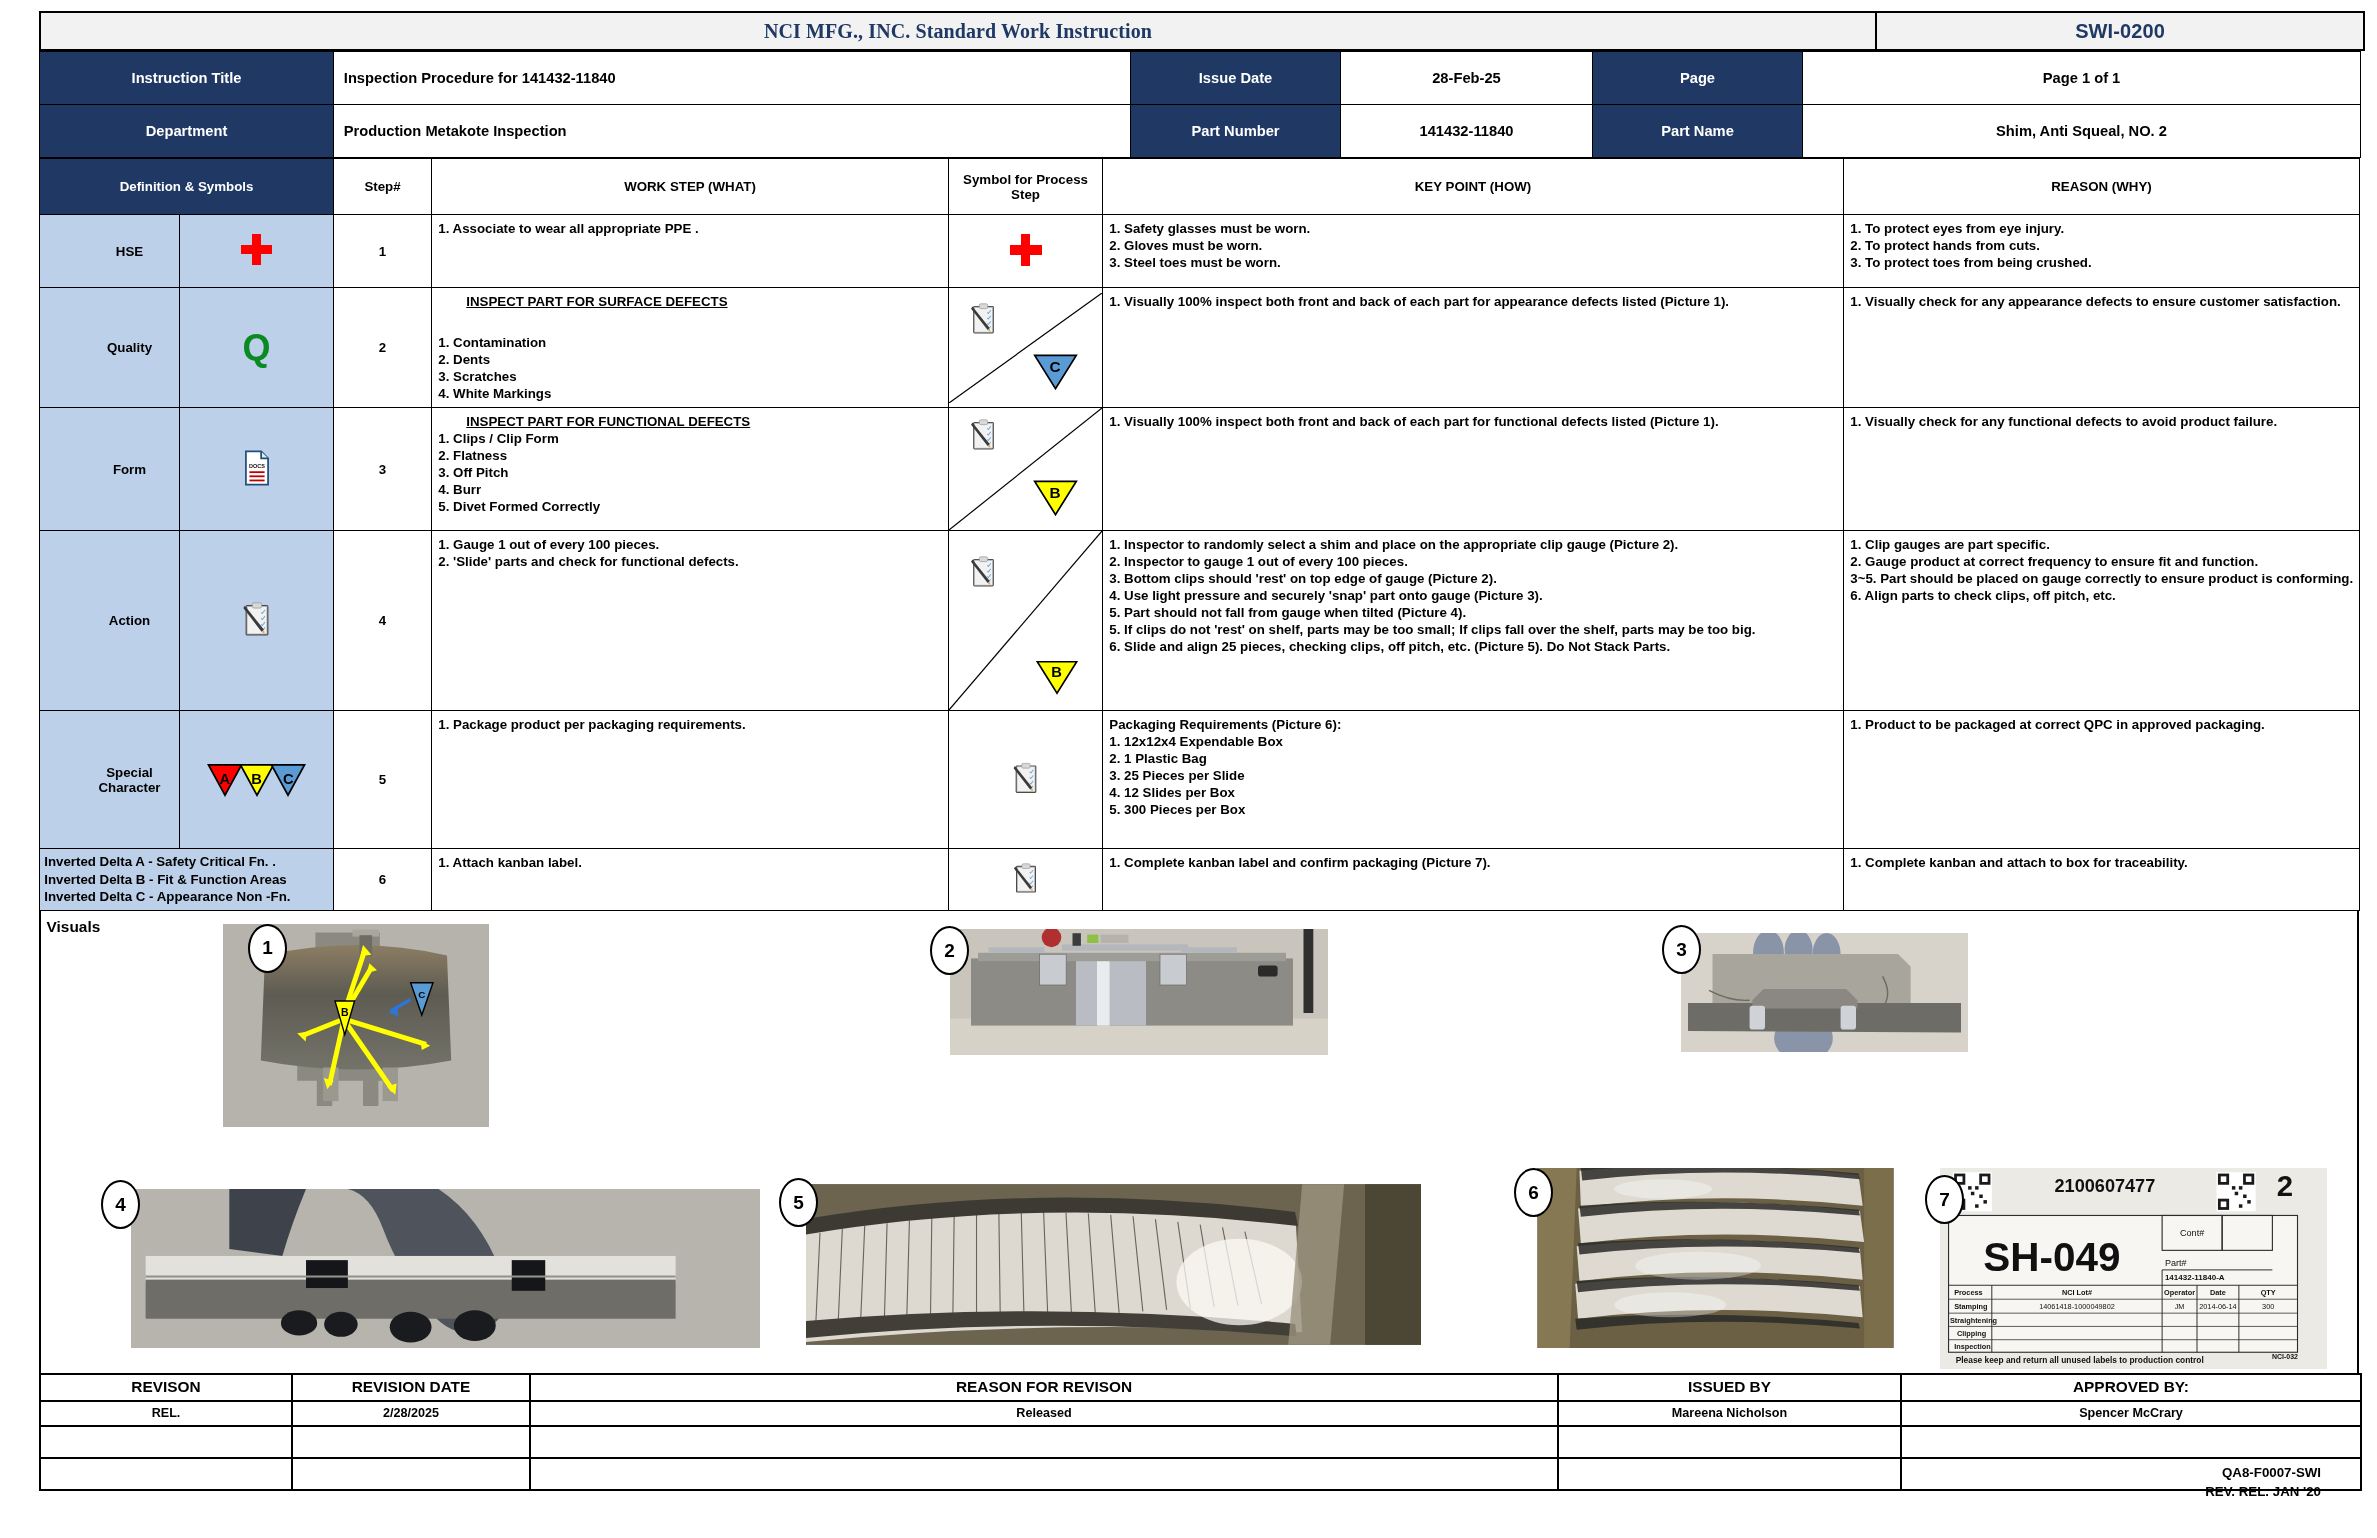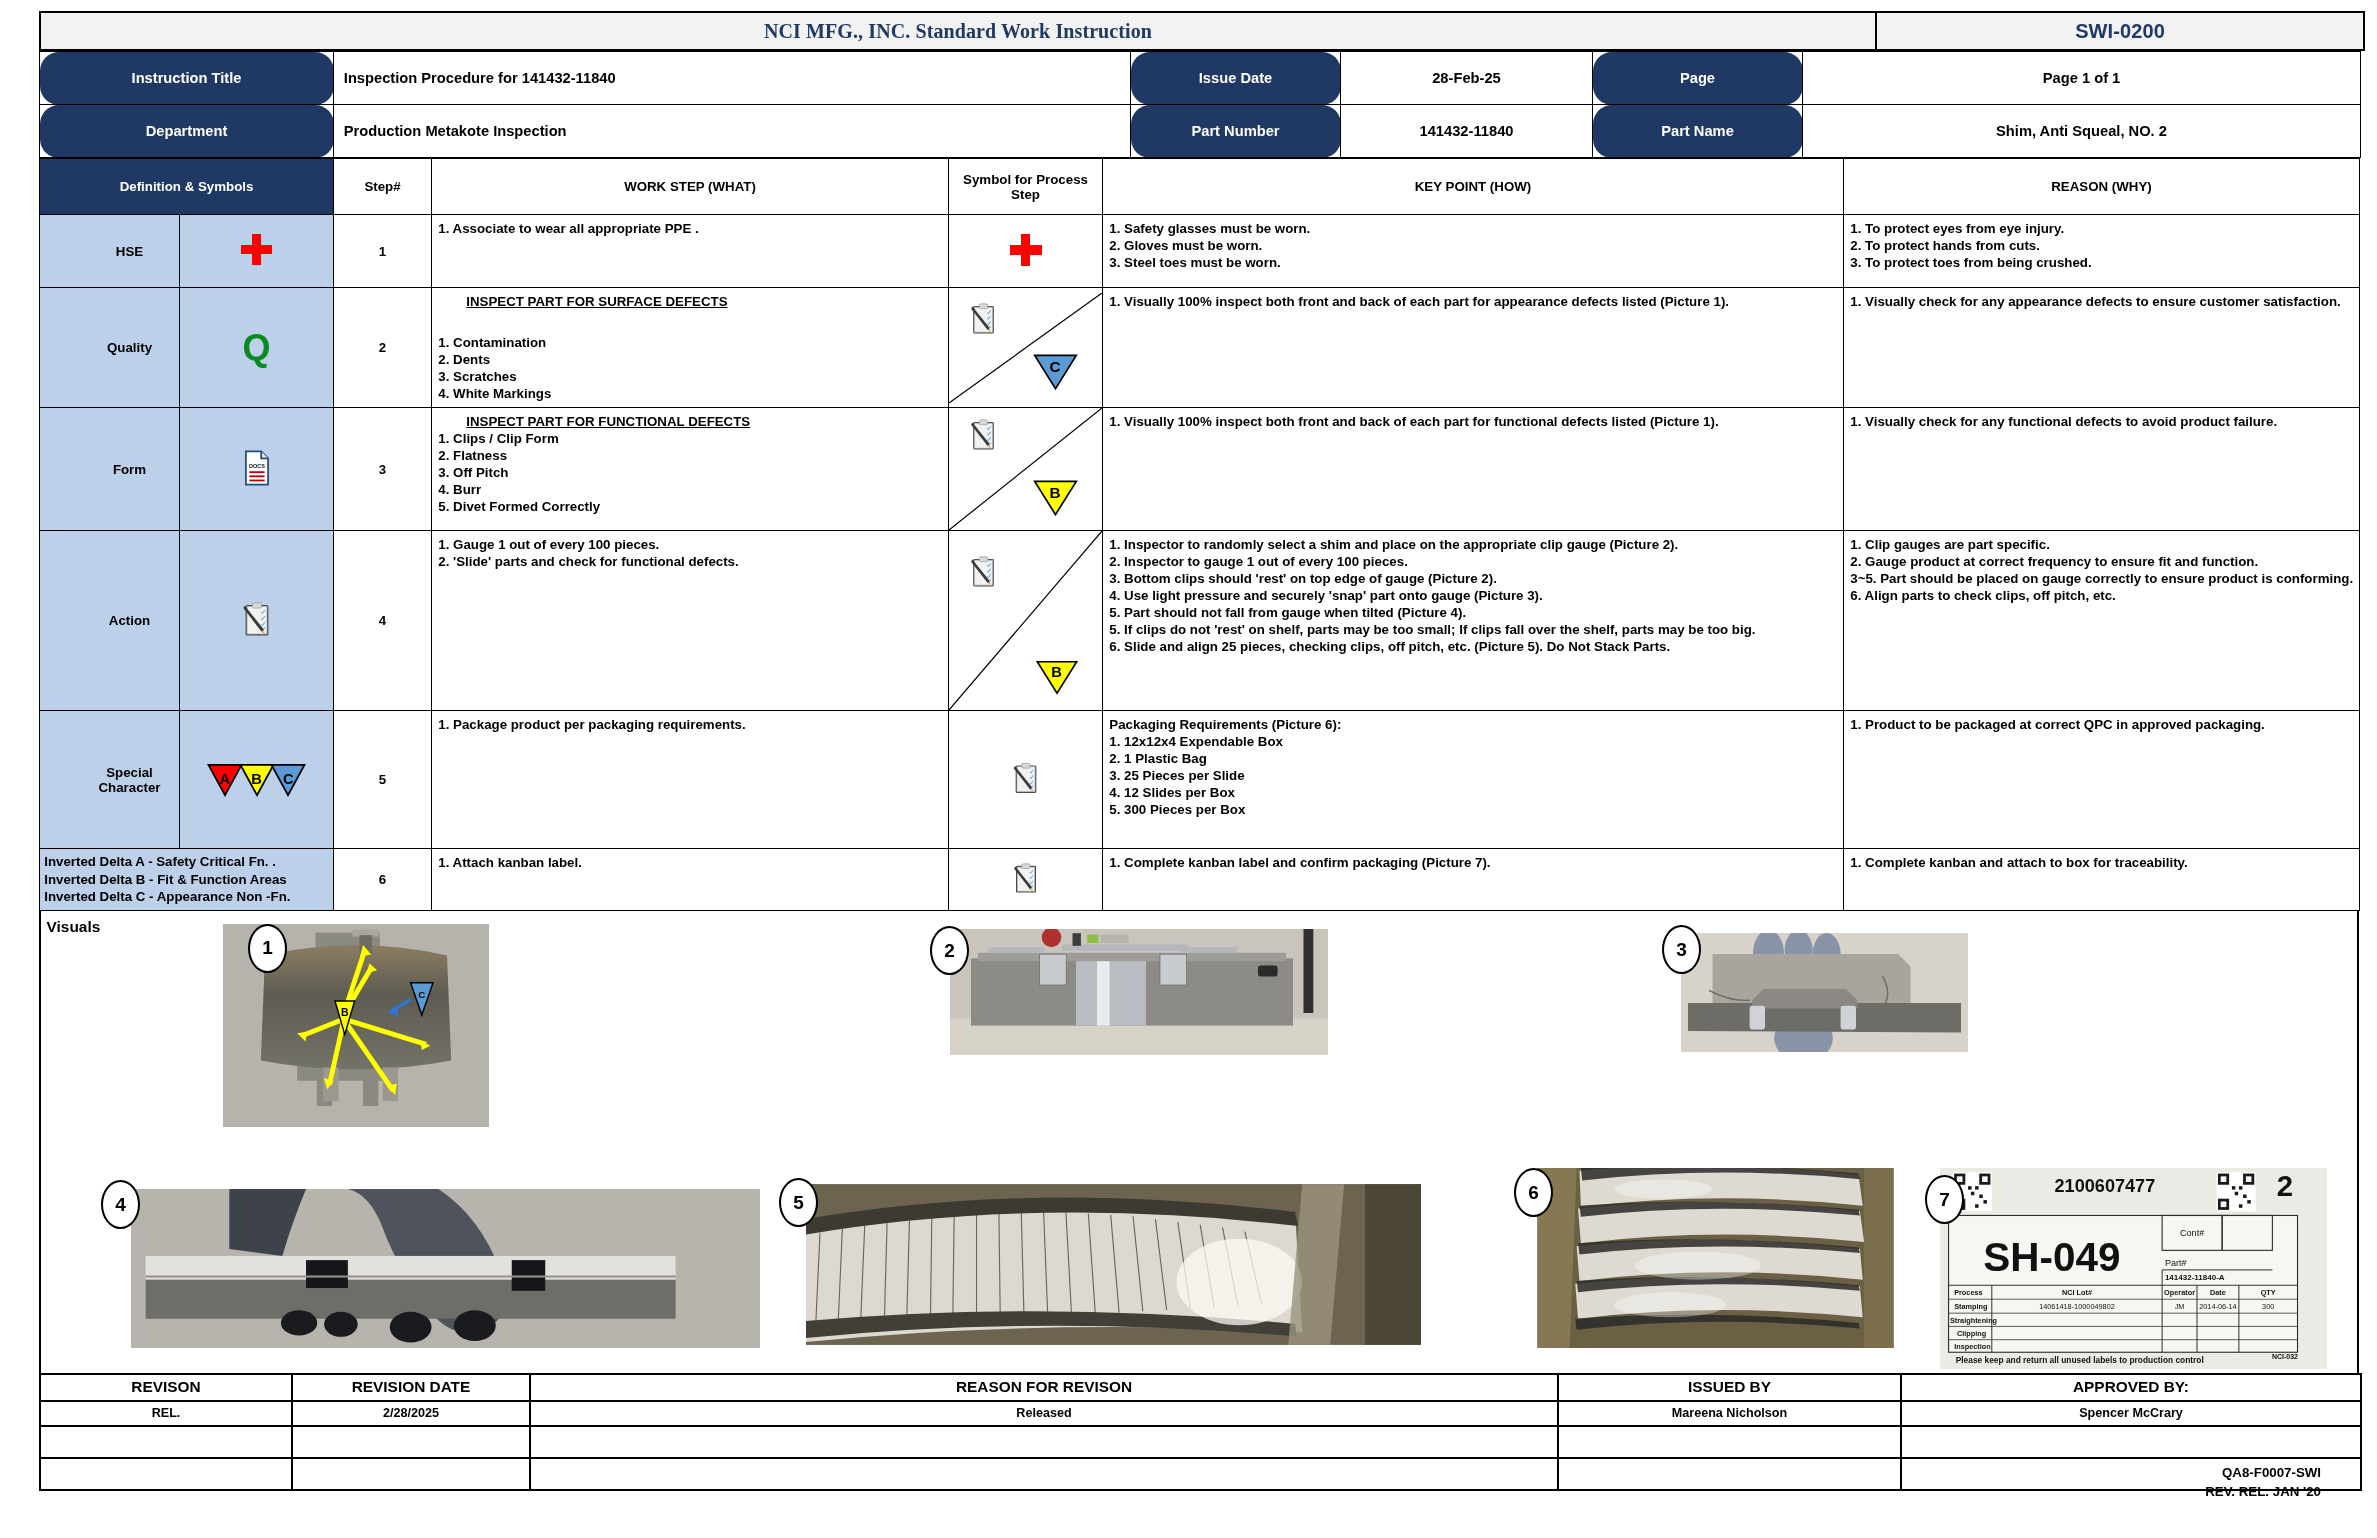--- a/index.html
+++ b/index.html
@@ -22,21 +22,21 @@
   .doc-title, .doc-code {
     color: #1F3864; font-weight: bold; font-size: 20px;
     text-align: center; letter-spacing: 0.1px;
   }
 
   
   .header-tbl { width: 2320px; margin-top: 0; }
   .header-tbl td { height: 53px; font-size: 14.7px; }
   .hdr-label {
     background: #1F3864; color: #fff; font-weight: bold;
-    text-align: center; font-size: 14.7px; border-radius: 19px;
+    text-align: center; font-size: 14.7px;
   }
   .hdr-val-left { background:#fff; font-weight: bold; padding-left: 9.8px; text-align: left; font-size: 15.4px;}
   .hdr-val-ctr  { background:#fff; font-weight: bold; text-align: center; font-size: 15.4px;}
 
   
   .main-tbl { width: 2320px; }
   .main-tbl td { font-size: 13.3px; }
   .col-head {
     background: #1F3864; color: #fff; font-weight: bold; text-align: center;
     font-size: 14.7px; height: 56px;

